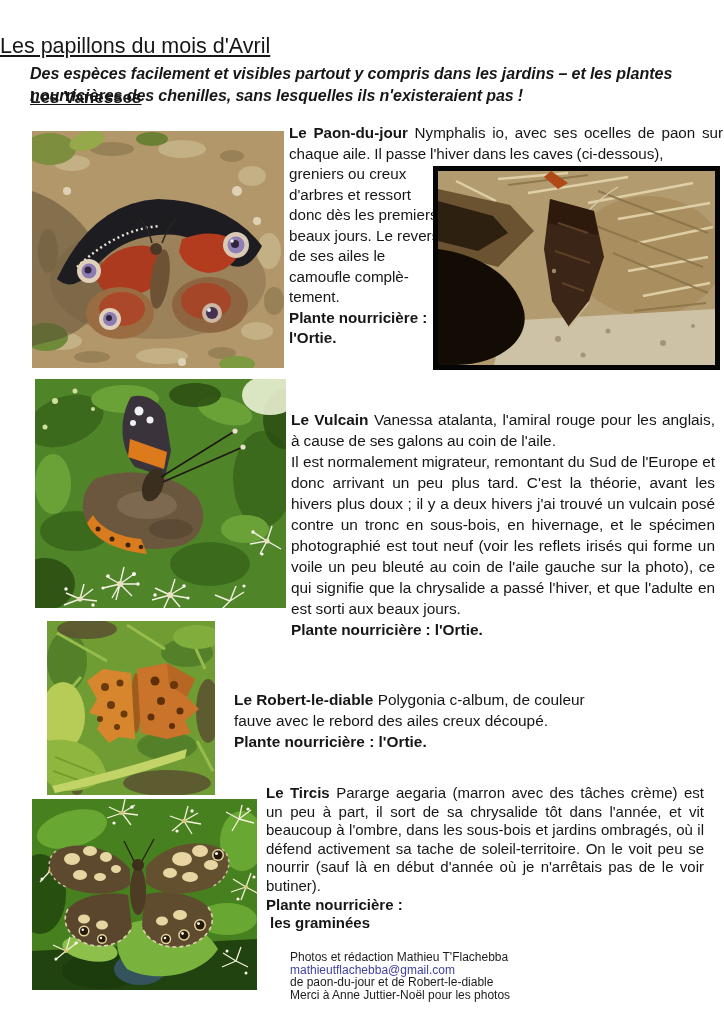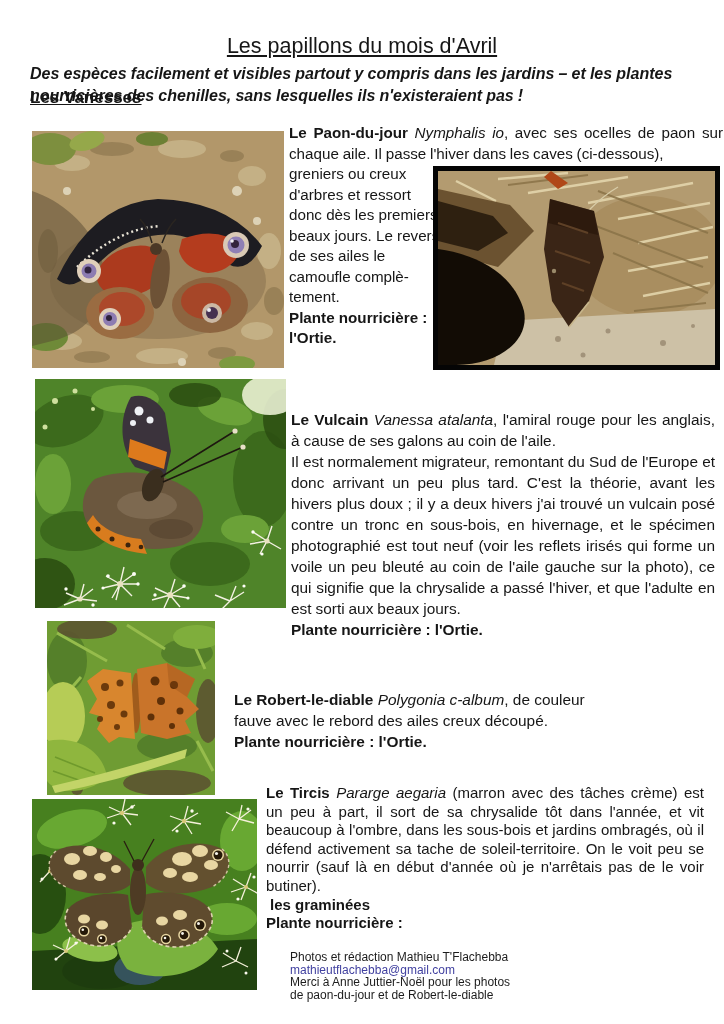--- a/index.html
+++ b/index.html
@@ -1,27 +1,27 @@
 <!DOCTYPE html>
 <html><head>
 <meta charset="utf-8">
 <style>
   html,body{margin:0;padding:0;background:#ffffff;}
   .page{position:relative;width:724px;height:1024px;background:#ffffff;overflow:hidden;
         font-family:"Liberation Sans", sans-serif;color:#161616;}
-  .title{position:absolute;left:0;top:34px;width:724px;margin:0;text-align:center;
+  .title{position:absolute;left:0;top:34px;width:724px;margin:0;text-align:left;
          font-size:21.5px;font-weight:normal;text-decoration:underline;}
   .subtitle{position:absolute;left:30px;top:63px;width:668px;font-weight:bold;font-style:italic;
             font-size:16px;line-height:21.5px;word-spacing:-0.3px;}
   .heading{position:absolute;left:30px;top:88px;font-size:17px;font-weight:bold;text-decoration:underline;}
   .txt{position:absolute;}
   .txt p{margin:0;}
   .justify{text-align:justify;}
   .b{font-weight:bold;}
-  .i{font-style:italic;}
+  .i{}
   .paon-wide{left:289px;top:122px;width:434px;font-size:15.2px;line-height:21px;word-spacing:-0.4px;}
   .paon-narrow{left:289px;top:164px;width:152px;font-size:15.2px;line-height:20.5px;}
   .paon-narrow .b{margin-top:0;}
   .vulcain-text{left:291px;top:409px;width:424px;font-size:15.4px;line-height:21px;word-spacing:-0.3px;}
   .robert-text{left:234px;top:689px;width:380px;font-size:15.4px;line-height:21px;}
   .tircis-text{left:266px;top:784px;width:438px;font-size:15px;line-height:18.6px;}
   .host2{padding-left:4px;}
   .photo{position:absolute;overflow:hidden;}
   .photo svg{display:block;}
   .photo1{left:32px;top:131px;width:252px;height:237px;}
@@ -311,22 +311,22 @@
     <span class="b">Le Robert-le-diable</span>
     <span class="i">Polygonia c-album</span><span>, de couleur fauve avec le rebord des ailes creux découpé.</span>
     <div class="b">Plante nourricière : l'Ortie.</div>
   </div>
 
   <div class="txt tircis-text">
     <p class="justify">
       <span class="b">Le Tircis</span>
       <span class="i">Pararge aegaria</span><span> (marron avec des tâches crème) est un peu à part, il sort de sa chrysalide tôt dans l'année, et vit beaucoup à l'ombre, dans les sous-bois et jardins ombragés, où il défend activement sa tache de soleil-territoire. On le voit peu se nourrir (sauf là en début d'année où je n'arrêtais pas de le voir butiner).</span>
     </p>
+    <div class="b">Plante nourricière :</div>
     <div class="b host2">les graminées</div>
-    <div class="b">Plante nourricière :</div>
   </div>
 
   <div class="photo photo5">
     <svg width="225" height="191" viewBox="0 0 225 191">
       <rect width="225" height="191" fill="#47801f"></rect>
       <g fill="#68a832">
         <ellipse cx="40" cy="30" rx="36" ry="18" transform="rotate(-15 40 30)"></ellipse>
         <ellipse cx="195" cy="120" rx="30" ry="16"></ellipse>
           <ellipse cx="210" cy="42" rx="22" ry="30"></ellipse>
       </g>
@@ -429,17 +429,17 @@
       <path d="M24,52 C12,62 16,80 34,88 M190,50 C202,60 198,78 180,88" stroke="#cfc2a0" stroke-width="1.4" fill="none" stroke-dasharray="3,3"></path>
       <ellipse cx="106" cy="92" rx="8" ry="24" fill="#4e3b24"></ellipse>
       <circle cx="106" cy="66" r="6" fill="#3e2e1c"></circle>
       <path d="M102,62 L92,42 M110,62 L122,40" stroke="#2a1e12" stroke-width="1.3" fill="none"></path>
     </svg>
   </div>
 
   <div class="credits">
     <div>Photos et rédaction Mathieu T'Flachebba</div>
     <div class="email">mathieutflachebba@gmail.com</div>
+    <div>de paon-du-jour et de Robert-le-diable</div>
     <div>Merci à Anne Juttier-Noël pour les photos</div>
-    <div>de paon-du-jour et de Robert-le-diable</div>
   </div>
 
 </div>
 
 </body></html>

